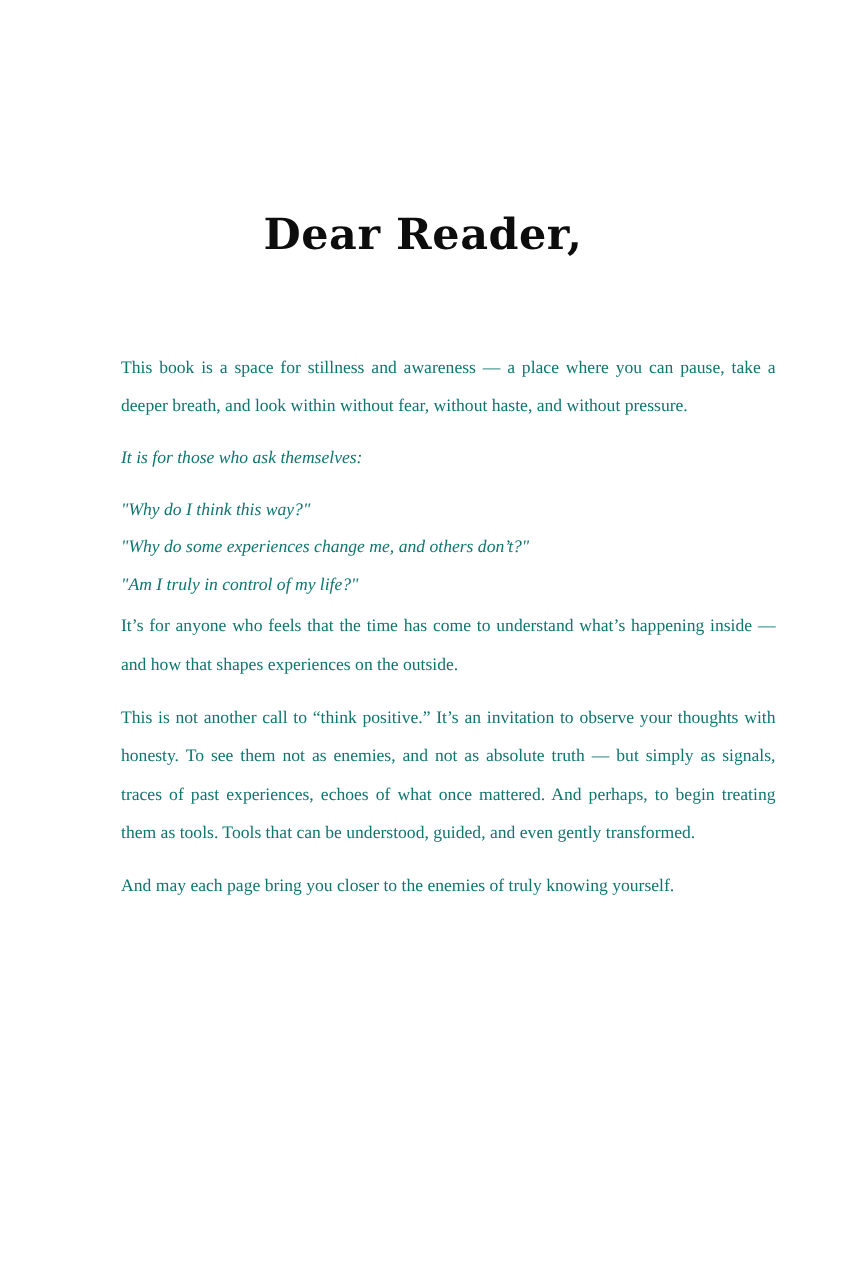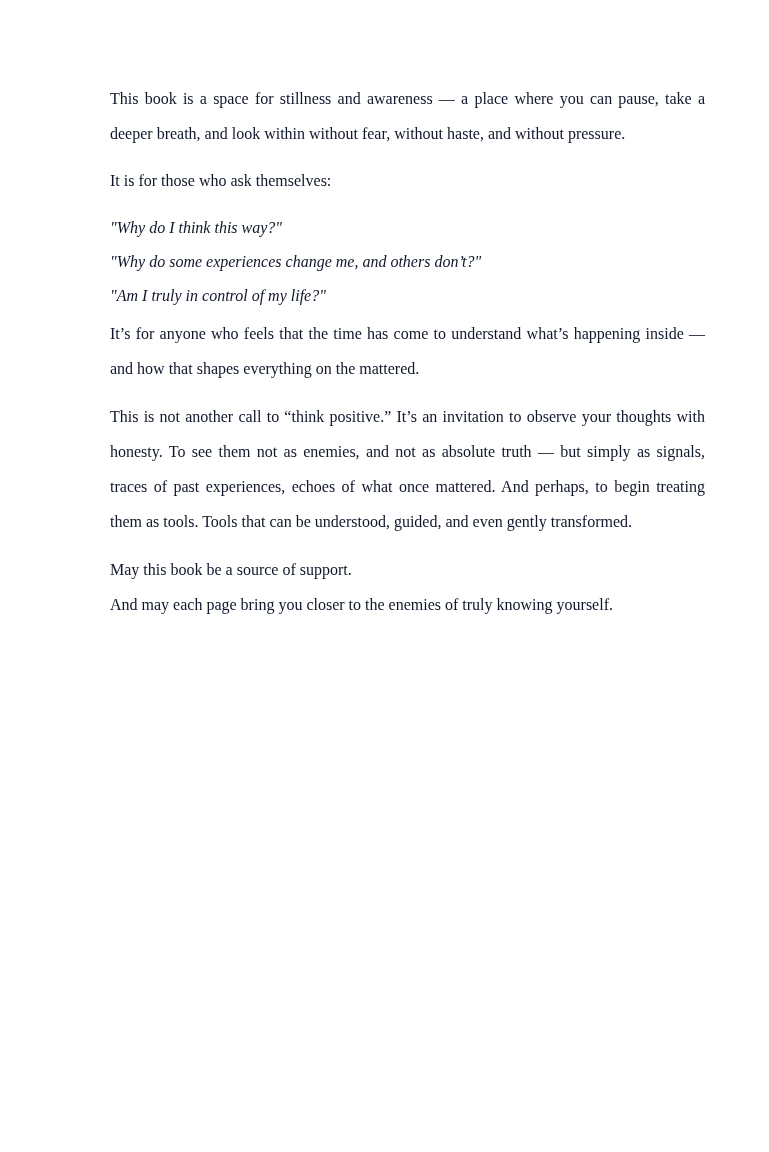--- a/index.html
+++ b/index.html
@@ -25,57 +25,57 @@
     font-size: 39px;
     line-height: 46px;
     color: #0d0d0d;
     letter-spacing: 0.5px;
   }
   .content {
     margin-left: 110px;
     margin-right: 64px; 
     font-size: 16px;
     line-height: 35px;
-    color: #0f172a;
+    color: #0f766e;
   }
   .para { margin: 0; }
   .justify { text-align: justify; }
   .first-para { margin-top: 81px; }
-  .gap { margin-top: 12px; }
+  .gap { margin-top: 12px; font-style: italic; }
   .gap-lg { margin-top: 13px; }
   .gap-sm { margin-top: 3px; }
   .quotes { margin-top: 13px; }
   .quote-line {
     font-style: italic;
     line-height: 34px;
   }
   .closing-line { line-height: 35px; }
 </style>
 </head>
 <body>
 
 <div class="page">
 
+  <h1 class="title">Dear Reader,</h1>
 
   <div class="content">
 
     <p class="para justify first-para">This book is a space for stillness and awareness — a place where you can pause, take a deeper breath, and look within without fear, without haste, and without pressure.</p>
 
     <p class="para gap">It is for those who ask themselves:</p>
 
     <div class="quotes">
       <p class="para quote-line">"Why do I think this way?"</p>
       <p class="para quote-line">"Why do some experiences change me, and others don’t?"</p>
       <p class="para quote-line">"Am I truly in control of my life?"</p>
     </div>
 
-    <p class="para justify gap-sm">It’s for anyone who feels that the time has come to understand what’s happening inside — and how that shapes everything on the mattered.</p>
+    <p class="para justify gap-sm">It’s for anyone who feels that the time has come to understand what’s happening inside — and how that shapes experiences on the outside.</p>
 
     <p class="para justify gap-lg">This is not another call to “think positive.” It’s an invitation to observe your thoughts with honesty. To see them not as enemies, and not as absolute truth — but simply as signals, traces of past experiences, echoes of what once mattered. And perhaps, to begin treating them as tools. Tools that can be understood, guided, and even gently transformed.</p>
 
     <div class="gap-lg">
-      <p class="para closing-line">May this book be a source of support.</p>
       <p class="para closing-line">And may each page bring you closer to the enemies of truly knowing yourself.</p>
     </div>
 
   </div>
 
 </div>
 
 </body></html>

